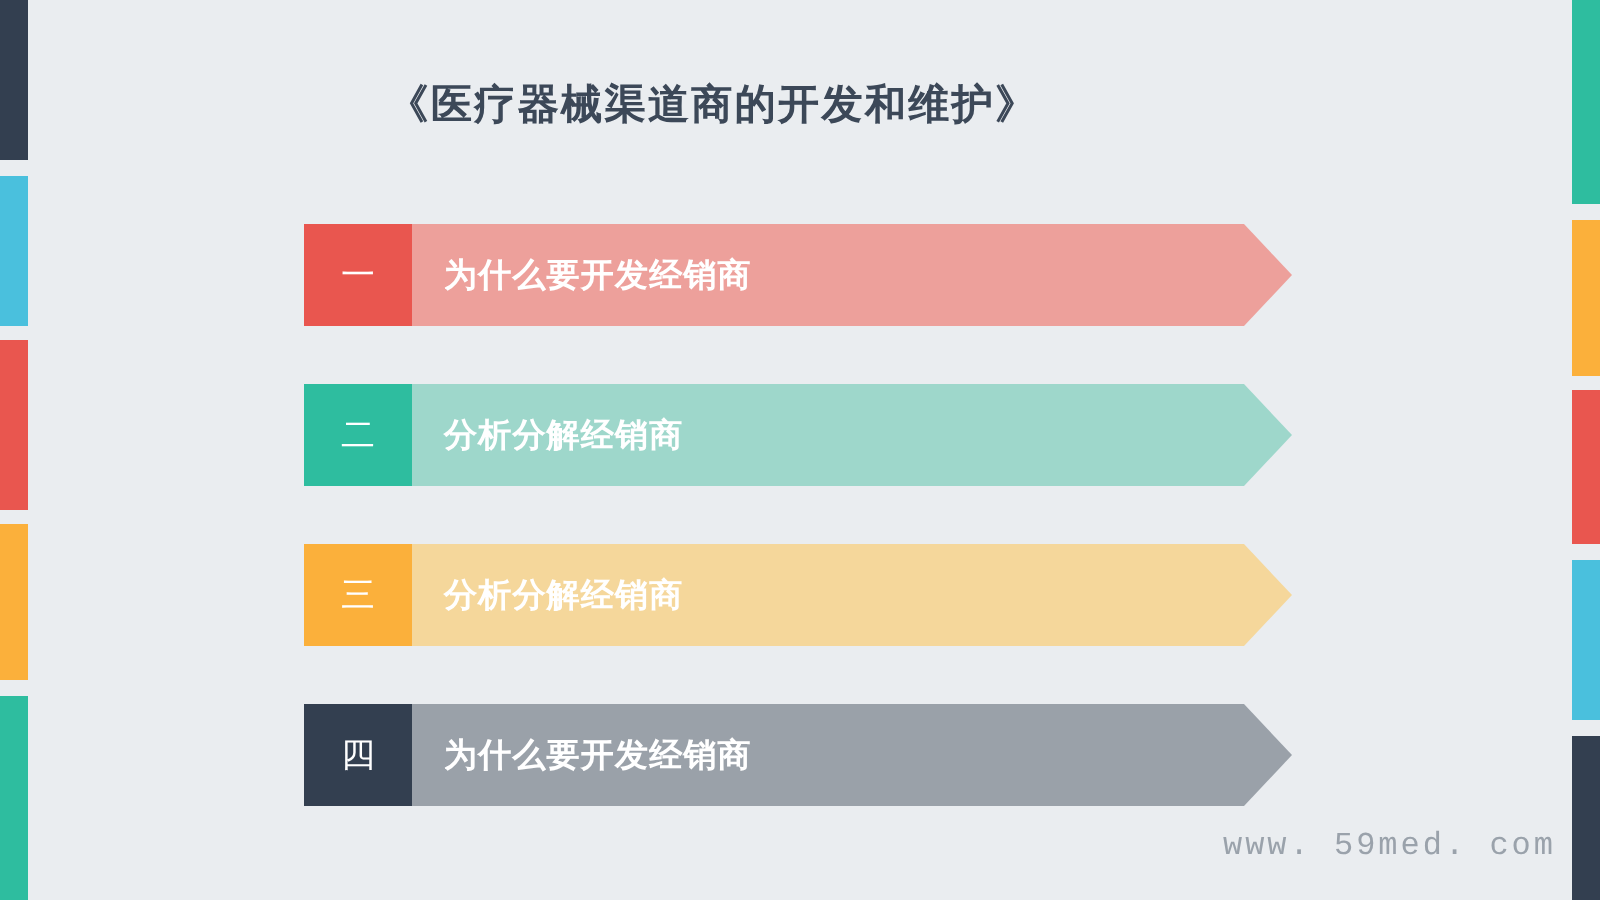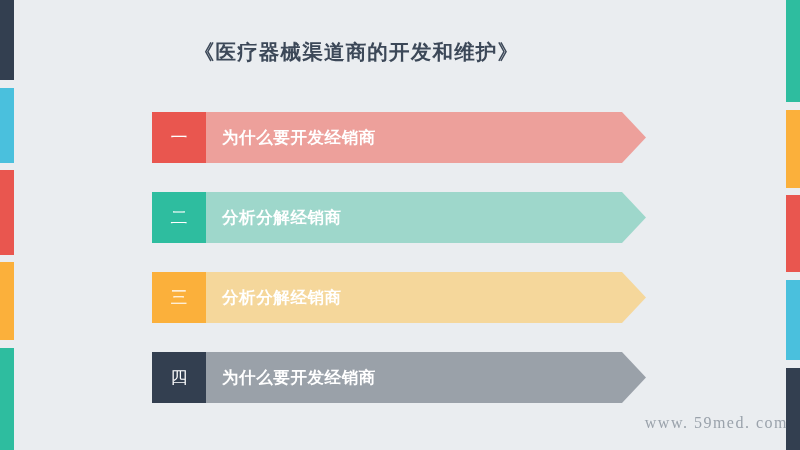--- a/index.html
+++ b/index.html
@@ -83,23 +83,23 @@
     color: #ffffff;
     letter-spacing: 0.6px;
     font-family: "DejaVu Sans", "Liberation Sans", sans-serif;
     white-space: nowrap;
     text-align: right;
   }
 
   
   #watermark {
     position: absolute;
-    right: 12px;
+    right: 22px;
     bottom: 18px;
-    font-family: Liberation Serif, serif;
+    font-family: Liberation Mono, monospace;
     font-size: 16px;
     color: #9aa2ab;
     letter-spacing: 1.5px;
     white-space: nowrap;
   }
 </style>
 </head>
 <body>
 
 <div id="slide" style="background: rgb(234, 237, 240);">

